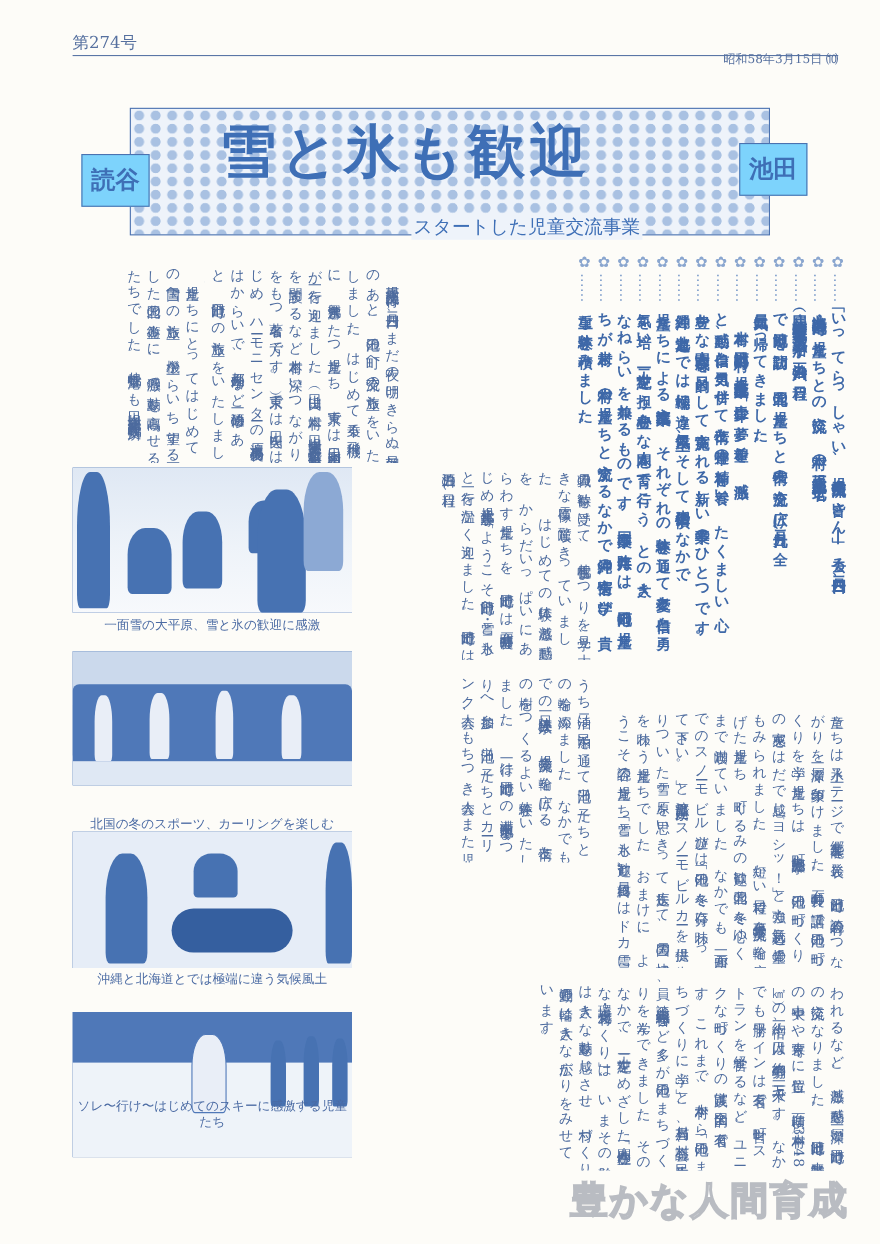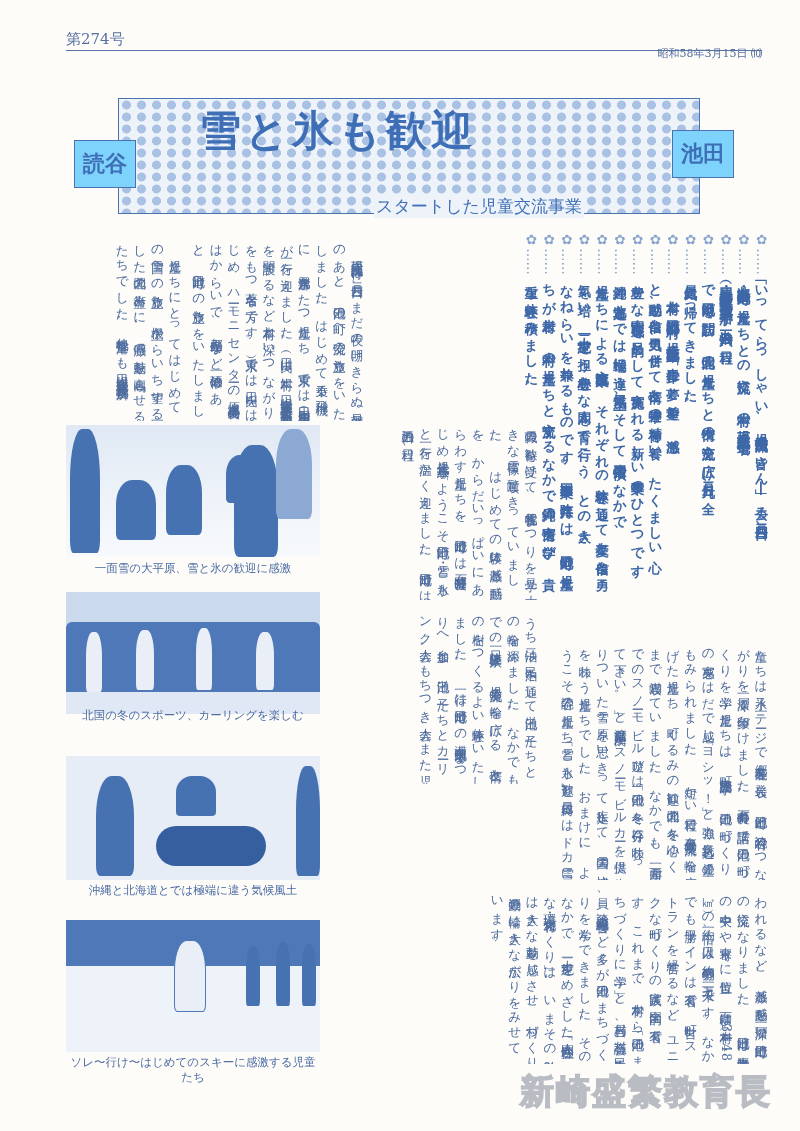--- a/index.html
+++ b/index.html
@@ -5,21 +5,21 @@
   html,body{margin:0;padding:0;}
   body{width:800px;height:1131px;background:#fdfcf8;position:relative;overflow:hidden;font-family:"DejaVu Serif",serif;color:#3d5f9a;}
   .hdr{position:absolute;left:66px;right:38px;top:20px;height:30px;border-bottom:1.5px solid #5a76a6;}
   .hdr .issue{position:absolute;left:0;top:10px;font-size:15px;color:#56709f;}
   .hdr .title{position:absolute;left:0;right:0;top:4px;text-align:center;font-size:17px;letter-spacing:10px;color:#3f5f97;font-family:"DejaVu Sans",sans-serif;}
   .hdr .date{position:absolute;right:0;top:10px;font-size:11px;color:#56709f;margin-top:16px;}
   .banner{position:absolute;left:118px;top:98px;width:580px;height:114px;border:1.5px solid #4b72b0;
     background-color:#eef3fa;
     background-image:radial-gradient(circle,#a9c1e2 4.2px,transparent 4.8px);
     background-size:15px 12px;}
-  .banner .h1{position:absolute;left:80px;top:4px;font-family:"DejaVu Sans",sans-serif;font-weight:bold;font-size:42px;color:#3e6fb6;letter-spacing:4px;}
+  .banner .h1{position:absolute;left:80px;top:4px;font-family:"DejaVu Sans",sans-serif;font-weight:bold;font-size:52px;color:#3e6fb6;letter-spacing:4px;}
   .banner .h2{position:absolute;left:135px;top:58px;font-family:"DejaVu Sans",sans-serif;font-weight:bold;font-size:32px;color:#3e6fb6;letter-spacing:1px;}
   .banner .h3{position:absolute;left:255px;top:96px;font-family:Liberation Serif, serif;font-size:17px;color:#3e6fb6;background:#eef3fa;padding:0 2px;}
   .tag{position:absolute;background:#7dd3fc;border:1.5px solid #4b72b0;font-family:"DejaVu Sans",sans-serif;font-weight:bold;font-size:22px;color:#3e6fb6;padding:8px 8px;}
   .tag.left{left:74px;top:140px;}
   .tag.right{left:672px;top:130px;}
   .col{position:absolute;writing-mode:vertical-rl;font-size:12.6px;line-height:17.6px;letter-spacing:1.2px;color:#4d6b9e;}
   .lead{position:absolute;writing-mode:vertical-rl;font-family:"DejaVu Sans",sans-serif;font-weight:bold;font-size:13.4px;line-height:17.7px;letter-spacing:1.2px;color:#3e68a8;}
   .lead .ln{display:block;}
   .lead .flower{color:#8aa6cf;font-weight:normal;}
   .lead .dots{color:#8aa6cf;font-weight:normal;letter-spacing:0;}
@@ -83,34 +83,34 @@
 
 <div class="photo" style="top:592px;height:122px;">
   <div class="sky" style="height:40%;background:#cbd9ec;"></div>
   <div class="fig" style="left:0;top:30px;width:254px;height:70px;border-radius:6px;background:#4f78b8;"></div>
   <div class="fig" style="left:20px;top:40px;width:16px;height:60px;background:#e9eef7;"></div>
   <div class="fig" style="left:70px;top:38px;width:18px;height:60px;background:#e9eef7;"></div>
   <div class="fig" style="left:130px;top:36px;width:16px;height:62px;background:#e9eef7;"></div>
   <div class="fig" style="left:190px;top:40px;width:18px;height:58px;background:#e9eef7;"></div>
   <div style="position:absolute;left:0;right:0;bottom:0;height:22px;background:#dfe8f4;"></div>
 </div>
-<div class="caption" style="top:708px;">北国の冬のスポーツ、カーリングを楽しむ</div>
+<div class="caption" style="top:742px;">北国の冬のスポーツ、カーリングを楽しむ</div>
 
 <div class="photo" style="top:756px;height:124px;">
   <div class="sky" style="background:#e6edf7;"></div>
   <div class="fig" style="left:30px;top:20px;width:38px;height:100px;"></div>
   <div class="fig" style="left:110px;top:20px;width:40px;height:40px;"></div>
   <div class="fig" style="left:90px;top:70px;width:110px;height:40px;border-radius:20px;background:#355f9f;"></div>
   <div class="fig" style="left:230px;top:10px;width:24px;height:110px;"></div>
 </div>
 <div class="caption" style="top:883px;">沖縄と北海道とでは極端に違う気候風土</div>
 
 <div class="photo" style="top:920px;height:132px;">
   <div class="sky" style="height:35%;background:#4f78b8;"></div>
   <div style="position:absolute;left:0;right:0;top:35%;bottom:0;background:#eef3f9;"></div>
   <div class="fig" style="left:108px;top:20px;width:30px;height:70px;background:#e9eef7;border:1px solid #4f78b8;"></div>
   <div class="fig" style="left:180px;top:26px;width:14px;height:60px;"></div>
   <div class="fig" style="left:210px;top:22px;width:14px;height:64px;"></div>
   <div class="fig" style="left:236px;top:24px;width:14px;height:62px;"></div>
 </div>
-<div class="caption" style="top:1055px;">ソレ〜行け〜はじめてのスキーに感激する児童たち</div>
+<div class="caption" style="top:998px;">ソレ〜行け〜はじめてのスキーに感激する児童たち</div>
 
-<div class="watermark">新崎盛繁教育長</div>
+<div class="watermark">豊かな人間育成</div>
 
 </body></html>

